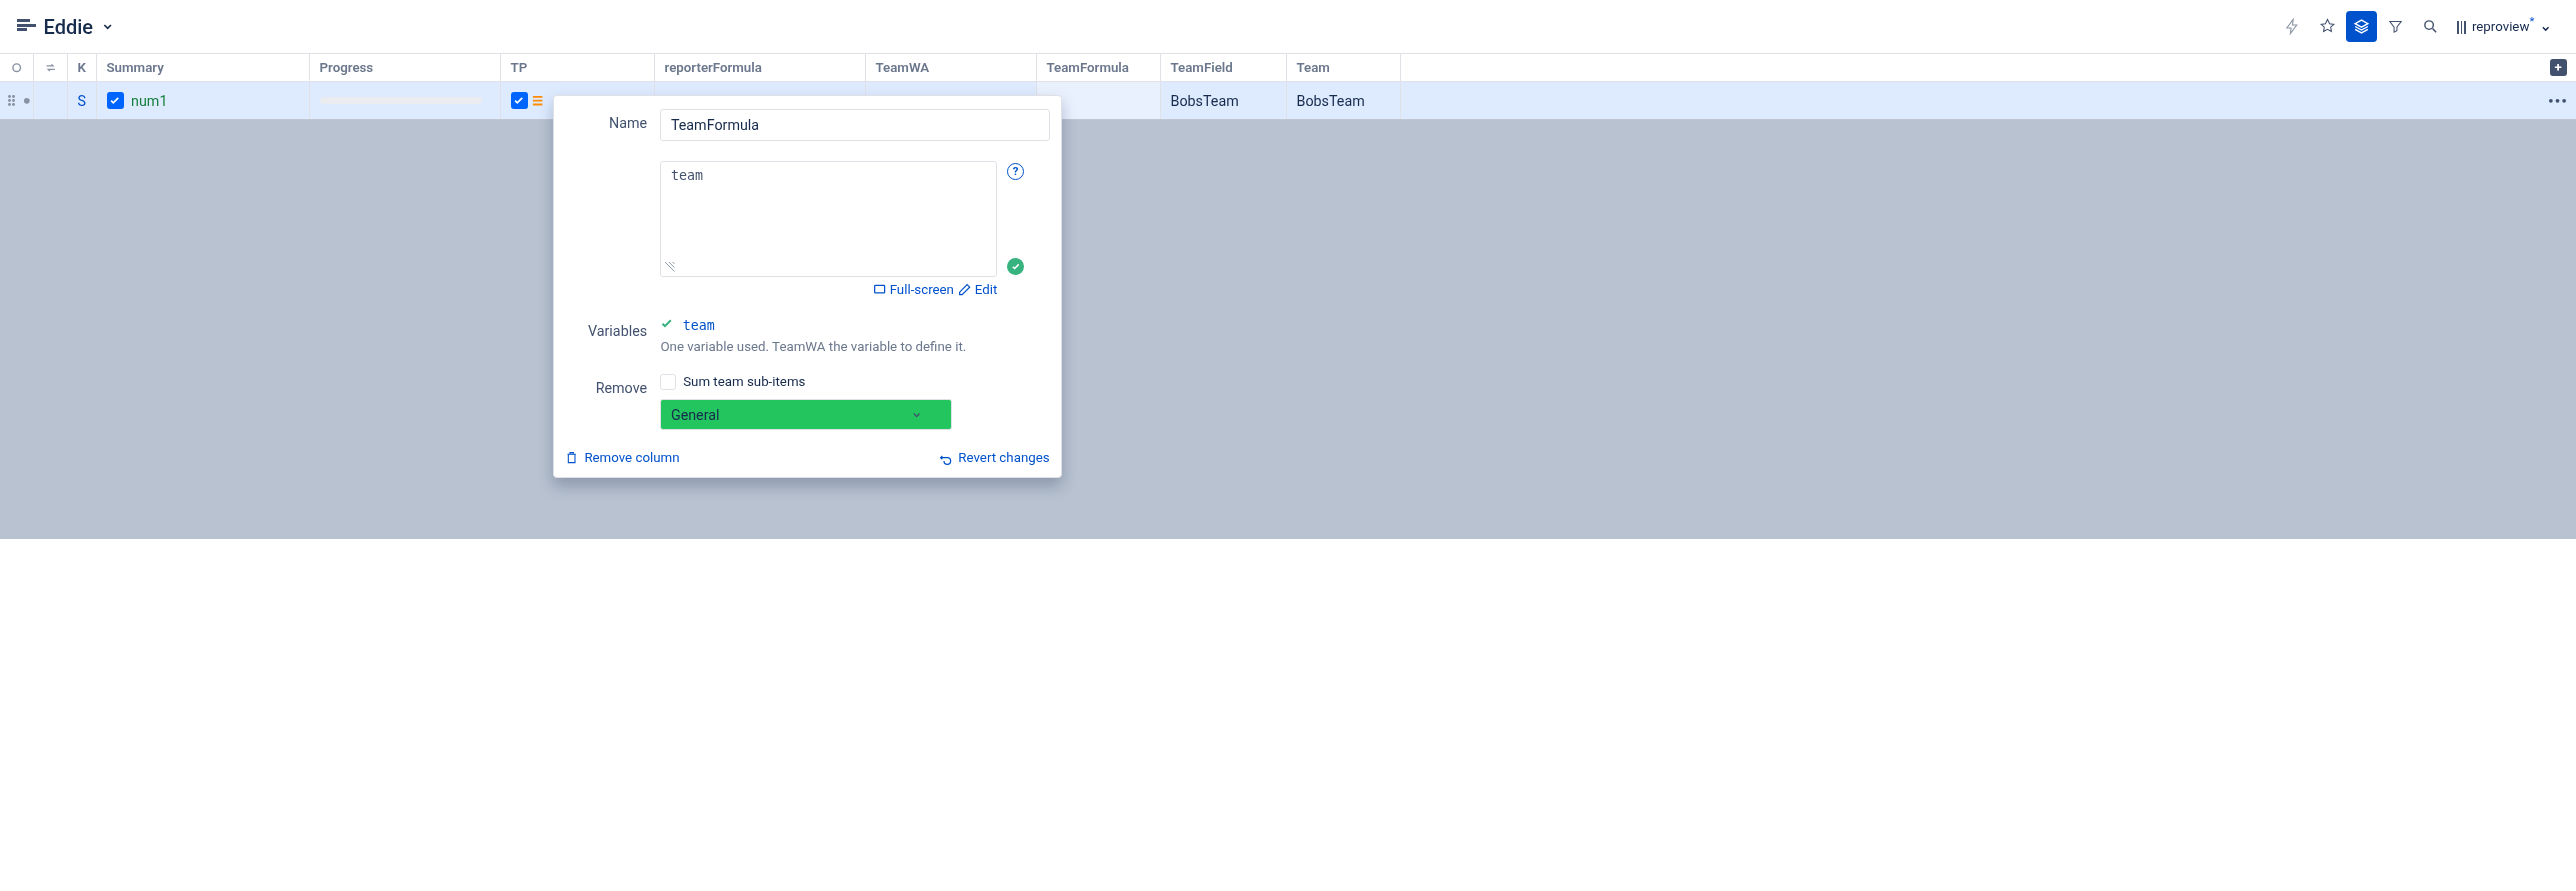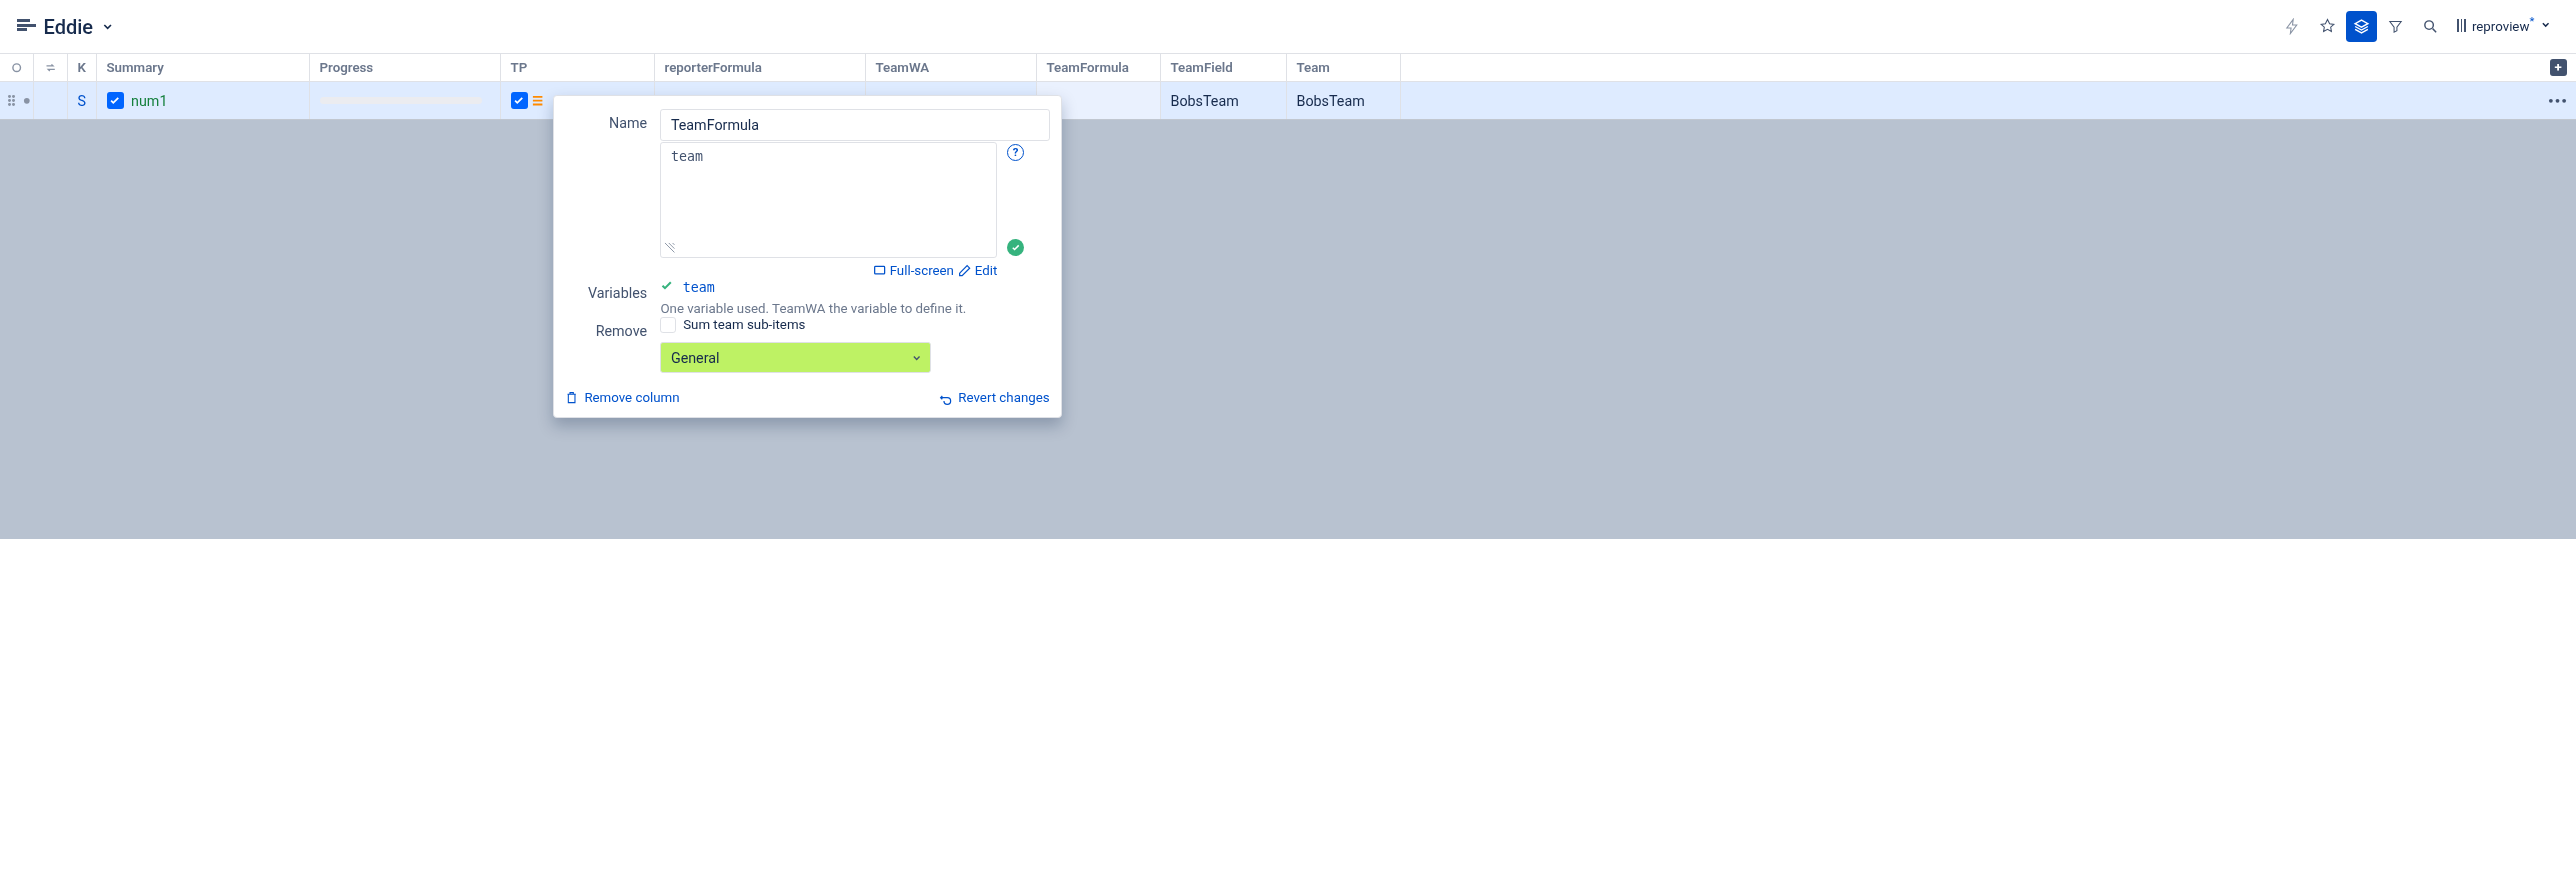--- a/index.html
+++ b/index.html
@@ -47,21 +47,21 @@
     display:flex;
     align-items:center;
     justify-content:center;
     color:#42526E;
     cursor:pointer;
   }
   .tool-btn.active { background:#0052CC; color:#fff; }
   .tool-btn svg { width:17px; height:17px; }
   .view-chip {
     display:flex;
-    align-items:flex-start;
+    align-items:flex-end;
     gap:5.7px;
     padding:3.8px 7.6px;
     border-radius:2.9px;
     cursor:pointer;
     color:#172B4D;
     font-size:13.3px;
   }
   .view-chip .cols { display:flex; gap:1.9px; }
   .view-chip .cols span { width:1.9px; height:13.3px; background:#42526E; display:block; }
   .view-chip .name { position:relative; }
@@ -124,35 +124,35 @@
     position:absolute;
     top:95px;
     left:553px;
     width:509px;
     background:#fff;
     border:1px solid #DFE1E6;
     border-radius:3.8px;
     box-shadow:0 7.6px 15.2px rgba(9,30,66,0.25);
     padding:13.3px 11.4px 11.4px 11.4px;
   }
-  .form-row{display:flex;align-items:flex-start;margin-bottom:1px;}
+  .form-row{display:flex;align-items:flex-start;margin-bottom:20px;}
   .form-label{width:95px;text-align:right;padding-right:13.3px;padding-top:5.7px;font-size:14.3px;color:#42526E;}
   .form-field{flex:1;position:relative;}
   .input, .select, .textarea, .select-light {
     width:100%;
     border:1px solid #DFE1E6;
     border-radius:2.9px;
     padding:6.7px 9.5px;
     font-size:14.3px;
     color:#172B4D;
     background:#fff;
     font-family:inherit;
   }
   .select { background:#F4F5F7; appearance:none; padding-right:27px; }
-  .select-light { background:#bef264; appearance:none; width:271px; padding-right:11px;}
+  .select-light { background:#22c55e; appearance:none; width:292px; padding-right:11px;}
   .chev-wrap{position:relative;}
   .chev-wrap .chev-d{position:absolute;right:9.5px;top:50%;transform:translateY(-50%);pointer-events:none;color:#42526E;}
   .textarea-wrap{position:relative;display:flex;gap:7.6px;}
   .textarea{height:116px;resize:none;font-family:Menlo,Monaco,Consolas,monospace;font-size:13.3px;color:#42526E;width:337px;}
   .textarea-side{display:flex;flex-direction:column;justify-content:space-between;align-items:center;width:21px;padding:1.9px 0;}
   .help-circle{width:17px;height:17px;border:1.9px solid #0052CC;border-radius:50%;color:#0052CC;display:flex;align-items:center;justify-content:center;font-size:11.4px;font-weight:bold;cursor:pointer;}
   .check-circle{width:17px;height:17px;background:#36B37E;border-radius:50%;color:#fff;display:flex;align-items:center;justify-content:center;}
   .resize-handle{position:absolute;left:3.8px;bottom:3.8px;color:#8993A4;transform:rotate(-90deg);}
   .textarea-links{margin-top:5.7px;display:flex;justify-content:flex-end;gap:3.8px;font-size:13.3px;width:337px;}
   .link{color:#0052CC;cursor:pointer;display:inline-flex;align-items:center;gap:3.8px;}

